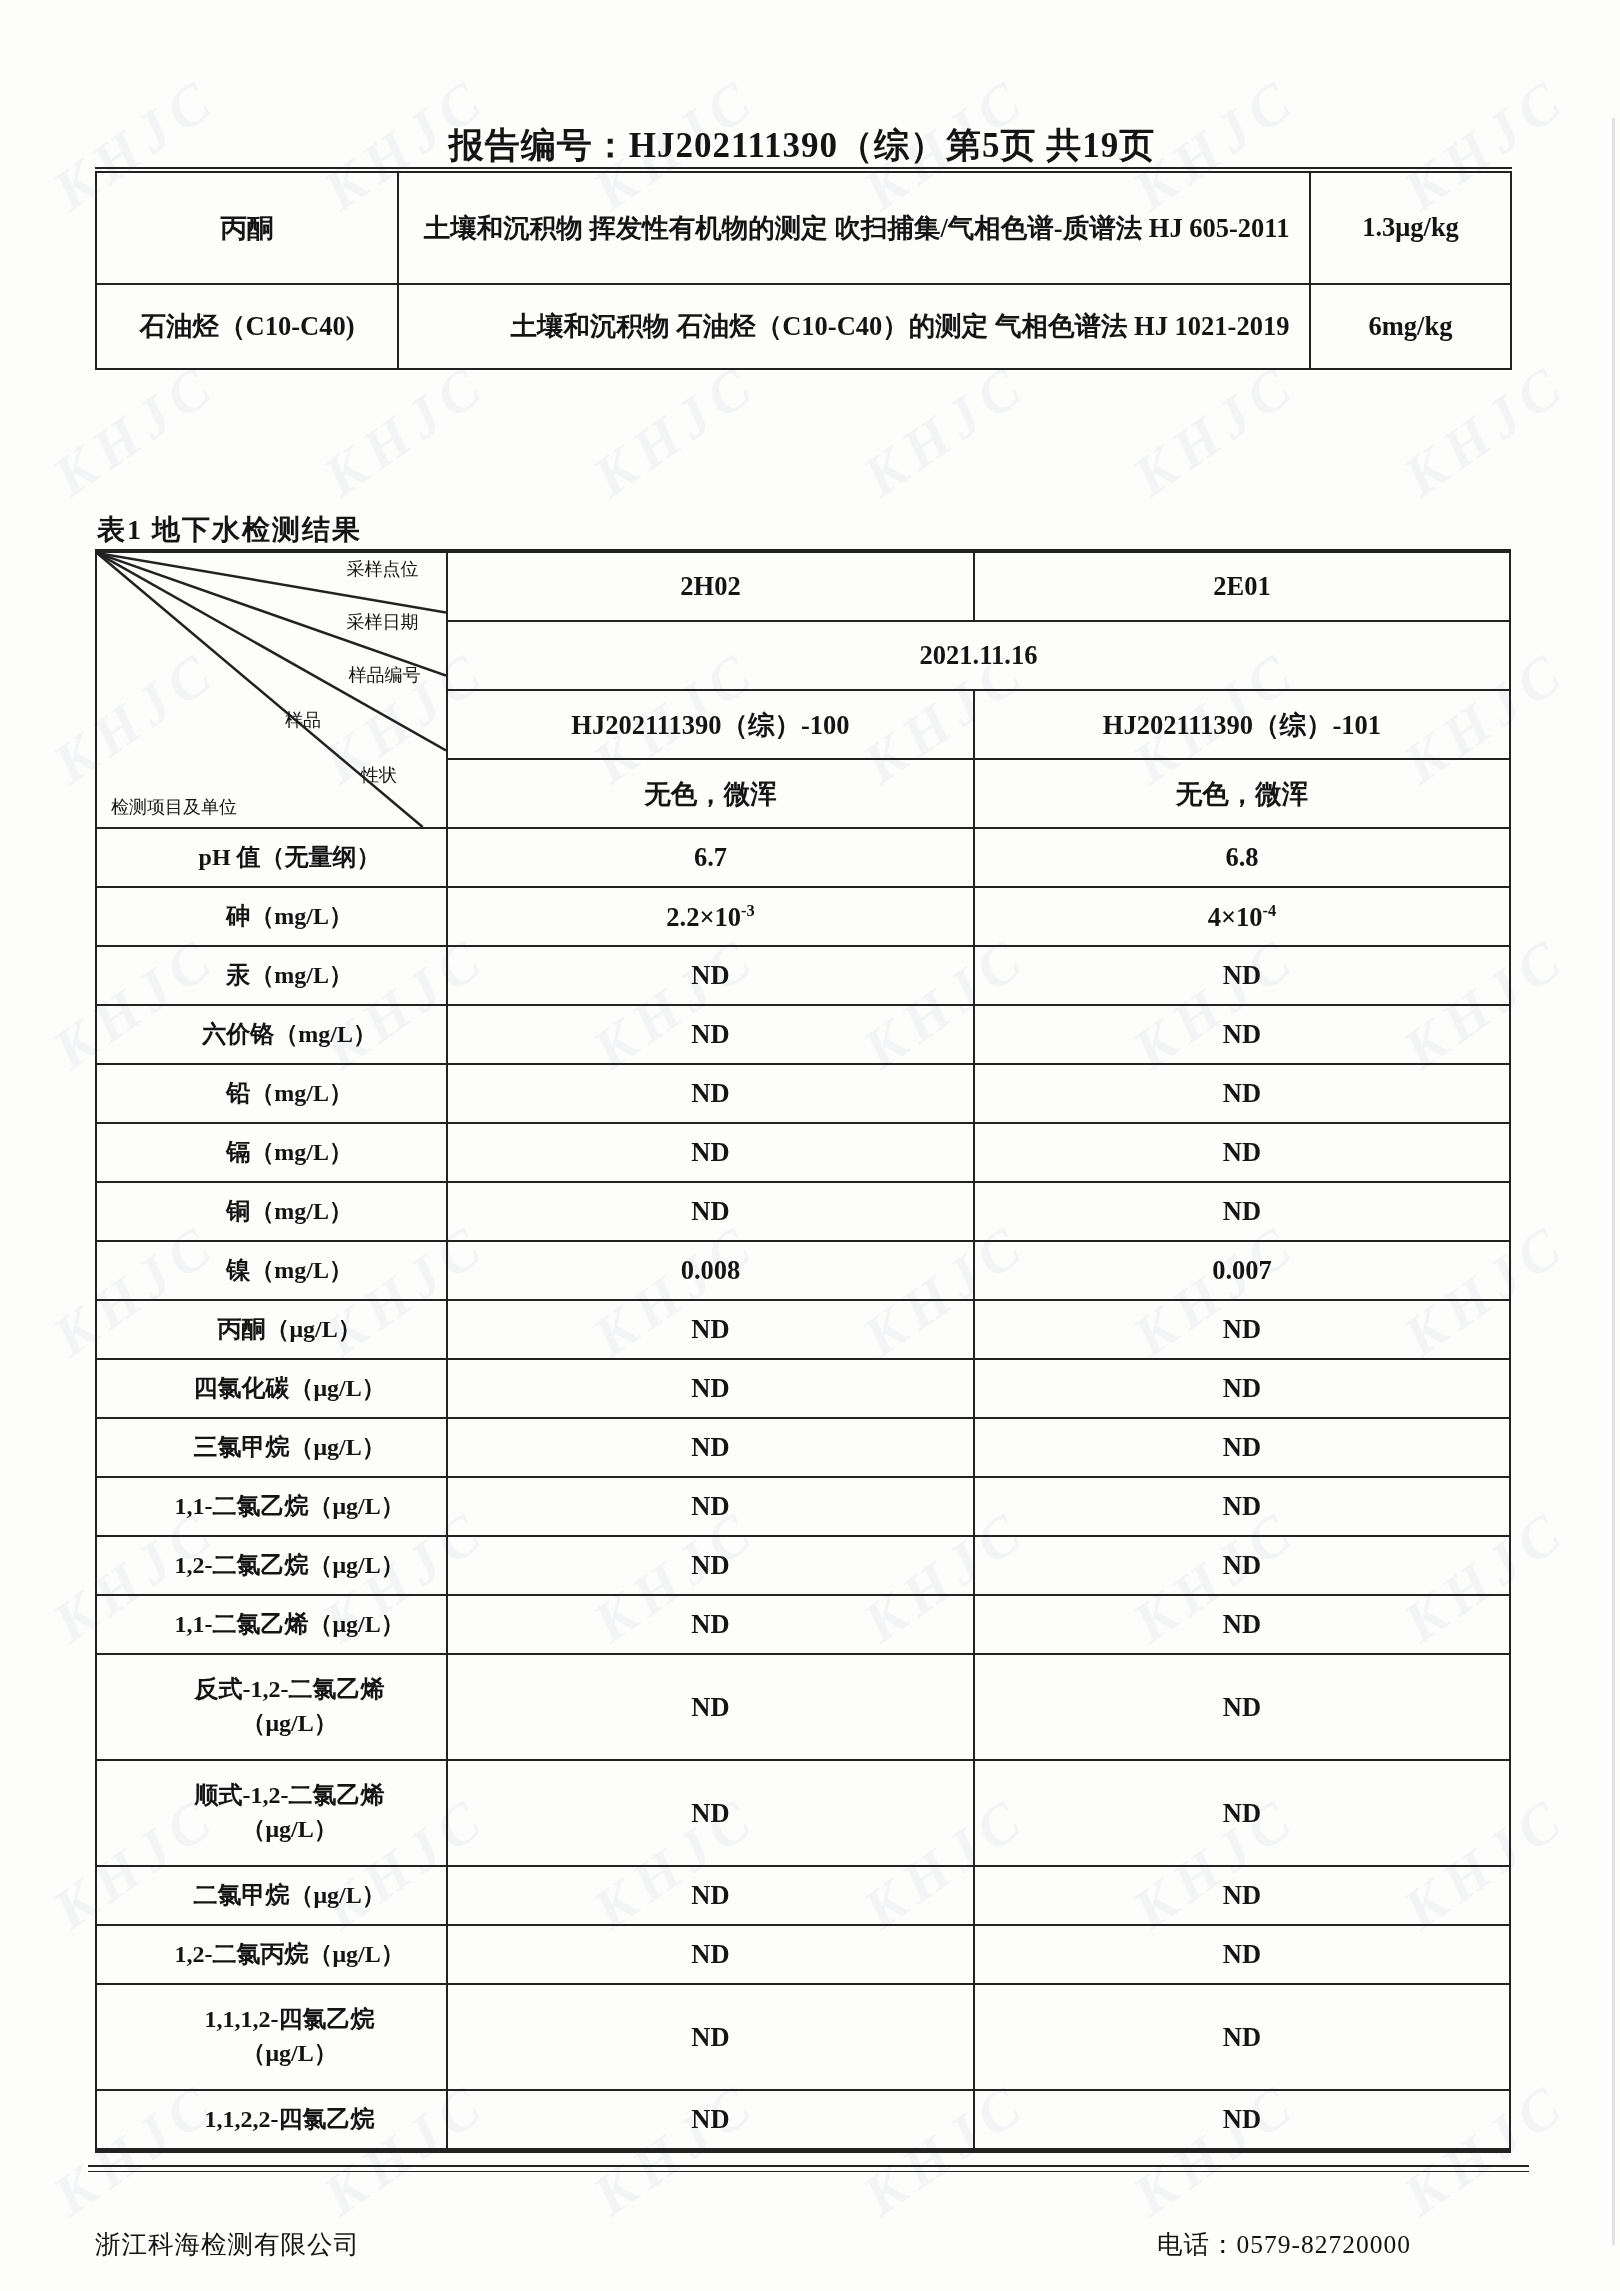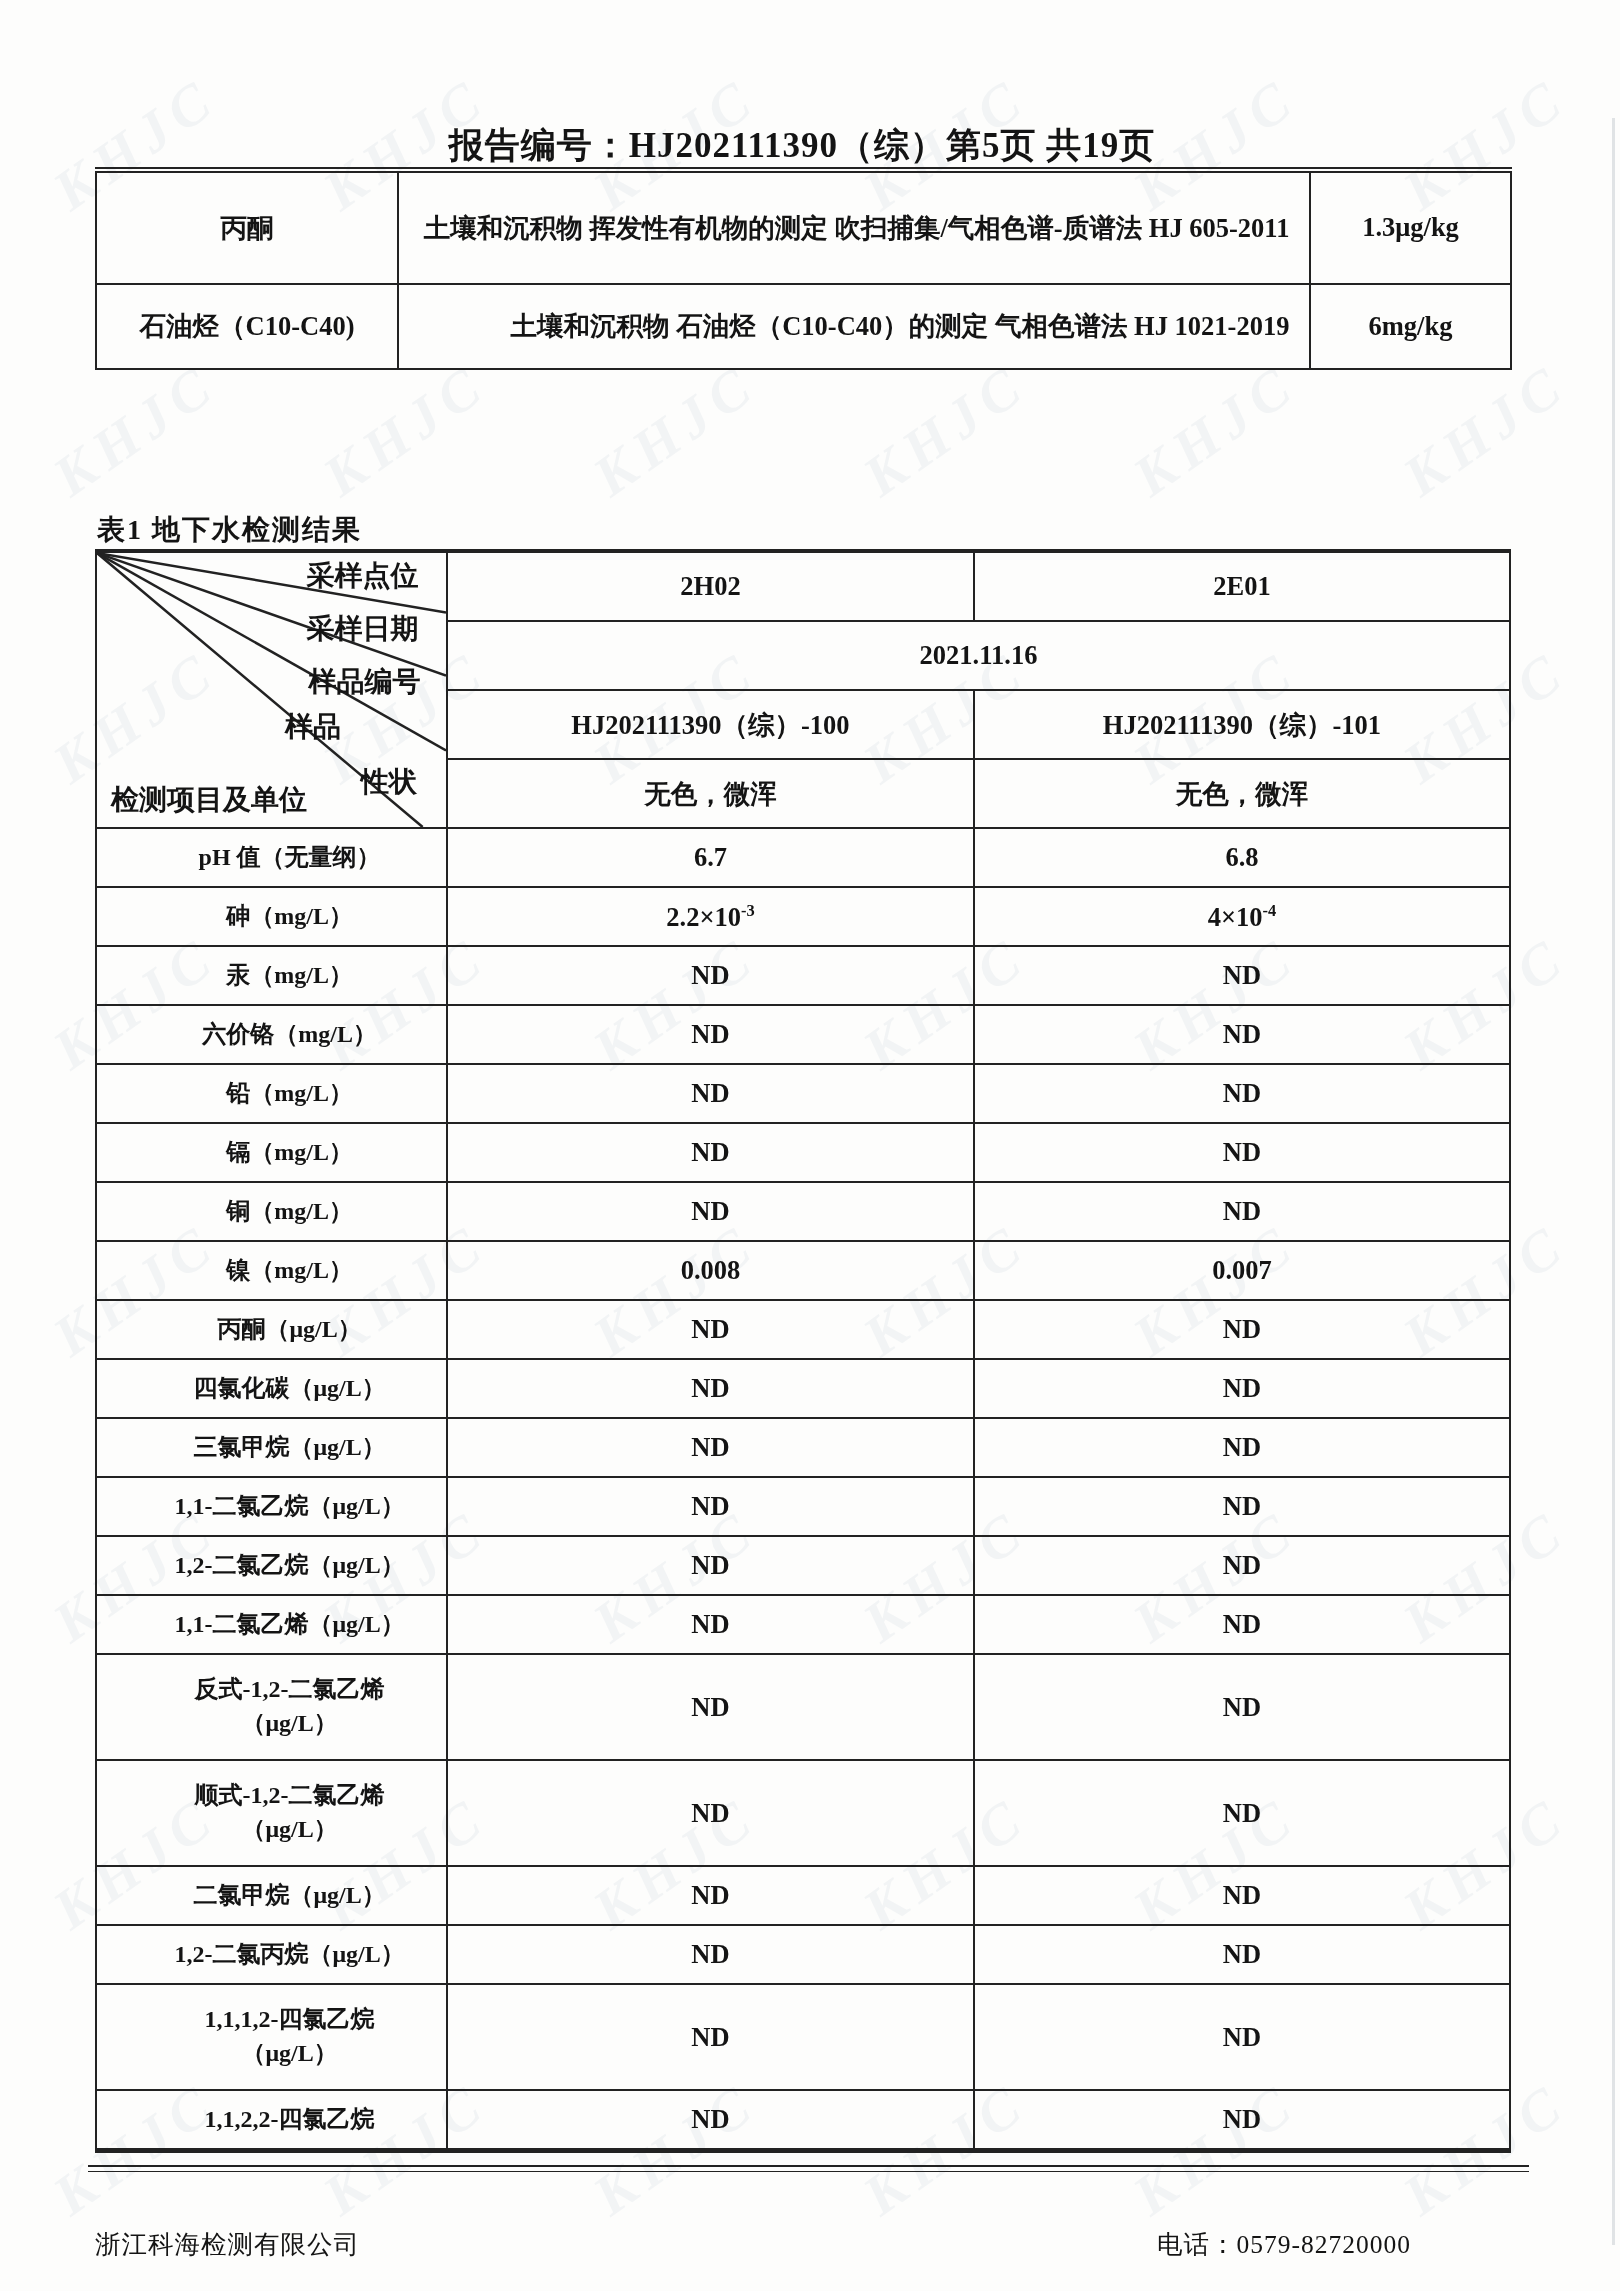--- a/index.html
+++ b/index.html
@@ -72,21 +72,21 @@
   .result-table tbody td{height:57px;}
   .result-table tbody tr.tall td{height:104px;}
   .result-table .item-cell{
     font-size:24px;white-space:pre-line;line-height:1.4;padding-left:40px;
   }
   sup{font-size:0.62em;vertical-align:super;letter-spacing:0;}
 
   
   .corner-cell{position:relative;padding:0;}
   .corner-lines{position:absolute;inset:0;width:100%;height:100%;}
-  .cl{position:absolute;font-size:28px;font-weight:700;white-space:nowrap;}
+  .cl{position:absolute;font-size:18px;font-weight:400;white-space:nowrap;}
   .cl-point{top:3.9px;right:27.4px;}
   .cl-date{top:57px;right:27.4px;text-align:right;}
   .cl-sampleno{top:110px;right:25.5px;}
   .cl-sample{top:155px;left:188px;}
   .cl-character{top:210px;left:264px;}
   .cl-items{bottom:7.8px;left:14px;}
 
   
   .footer-rule{
     position:absolute;top:2165px;left:88px;width:1441px;height:3.9px;

